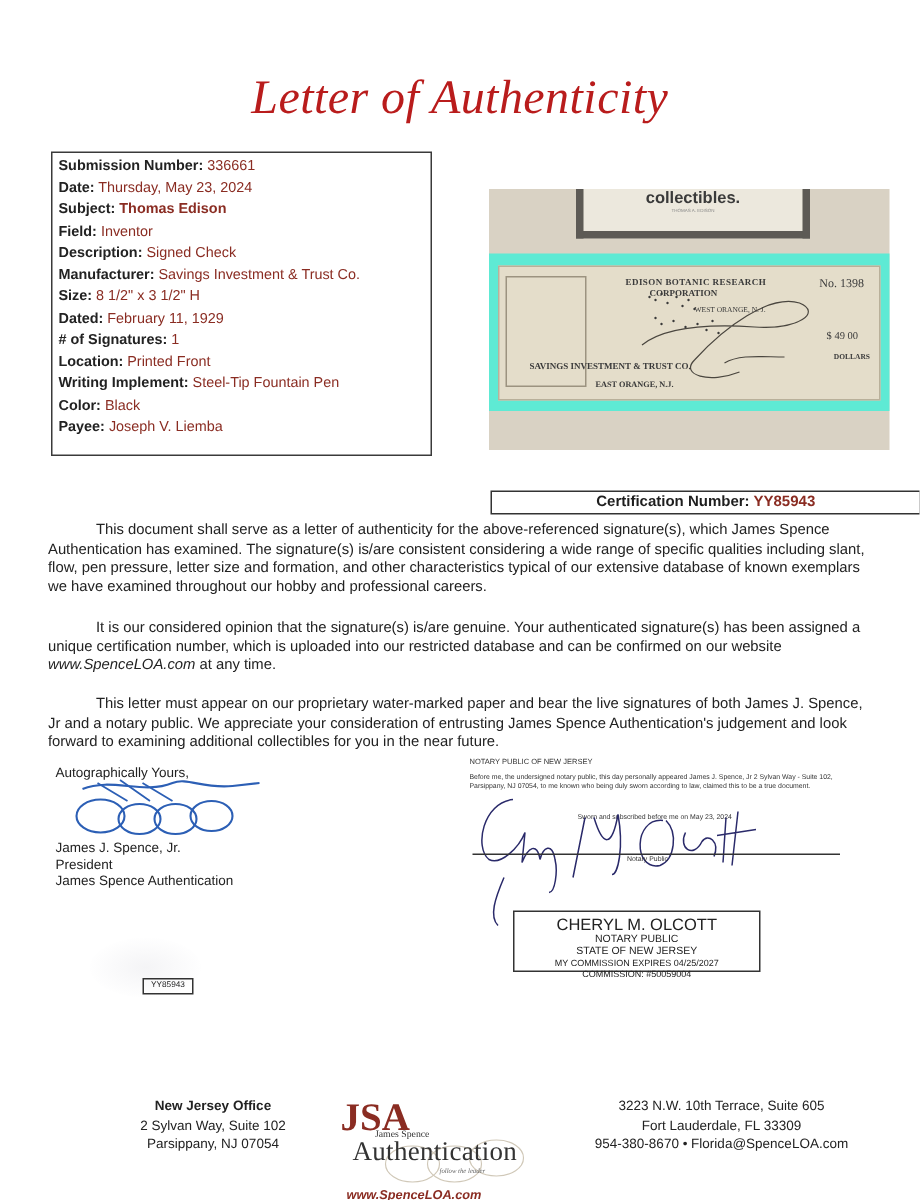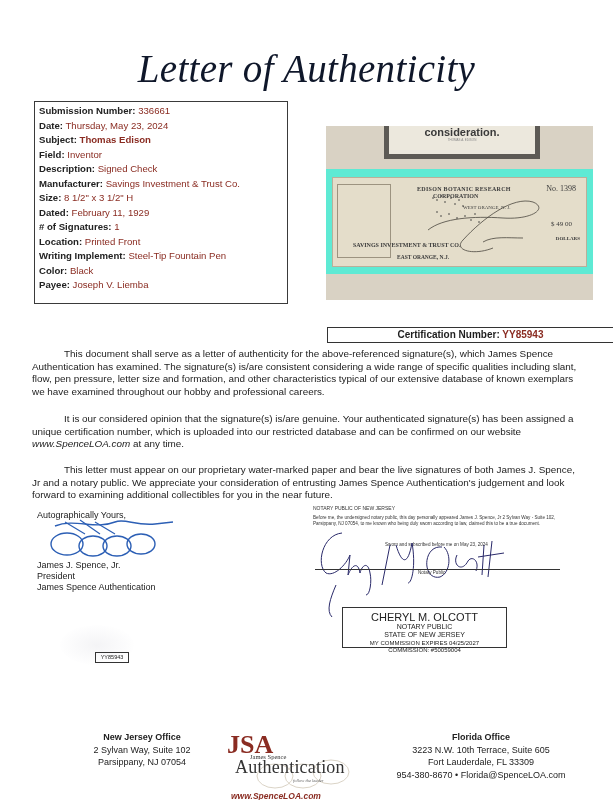--- a/index.html
+++ b/index.html
@@ -2,22 +2,22 @@
 <html><head>
 <meta charset="utf-8">
 <style>
   html, body { margin: 0; padding: 0; }
   body {
     width: 613px; height: 800px; background: #ffffff; position: relative; overflow: hidden;
     font-family: "Liberation Sans", sans-serif; color: #1e1e1e;
   }
   .title {
     position: absolute; top: 46px; left: 0; width: 613px; text-align: center;
-    font-family: "Liberation Serif", serif; font-style: italic; font-size: 39px;
-    color: #0f172a; letter-spacing: 0.3px;
+    font-family: "Liberation Serif", serif; font-style: italic; font-size: 32px;
+    color: #b91c1c; letter-spacing: 0.3px;
   }
   .info-box {
     position: absolute; left: 34px; top: 101px; width: 254px; height: 203px;
     border: 1.5px solid #3a3a3a; padding: 2px 4px; box-sizing: border-box;
   }
   .info-row { font-size: 9.6px; line-height: 14.5px; white-space: nowrap; }
   .info-row .lbl { font-weight: bold; color: #222; text-align: right; }
   .info-row .val { color: #8a2c22; }
   .info-row .val.bold { font-weight: bold; }
 
@@ -118,21 +118,21 @@
   <div class="info-row"><span class="lbl">Dated:</span> <span class="val">February 11, 1929</span></div>
   <div class="info-row"><span class="lbl"># of Signatures:</span> <span class="val">1</span></div>
   <div class="info-row"><span class="lbl">Location:</span> <span class="val">Printed Front</span></div>
   <div class="info-row"><span class="lbl">Writing Implement:</span> <span class="val">Steel-Tip Fountain Pen</span></div>
   <div class="info-row"><span class="lbl">Color:</span> <span class="val">Black</span></div>
   <div class="info-row"><span class="lbl">Payee:</span> <span class="val">Joseph V. Liemba</span></div>
 </div>
 
 <div class="photo">
   <div class="frame-top">
-    <div class="quote">consideration.</div>
+    <div class="quote">collectibles.</div>
     <div class="small">THOMAS A. EDISON</div>
   </div>
   <div class="check-mat">
     <div class="check">
       <div class="stub"></div>
       <div class="company">EDISON BOTANIC RESEARCH</div>
       <div class="company2">CORPORATION</div>
       <div class="place">WEST ORANGE, N. J.</div>
       <div class="no">No. 1398</div>
       <div class="amount">$ 49 00</div>
@@ -227,17 +227,16 @@
     <ellipse cx="108" cy="26" rx="18" ry="12" fill="none" stroke="#d0c8b8" stroke-width="0.8"></ellipse>
   </svg>
   <div class="jsa">JSA</div>
   <div class="js">James Spence</div>
   <div class="auth">Authentication</div>
   <div class="tag">follow the leader</div>
   <div class="web">www.SpenceLOA.com</div>
 </div>
 
 <div class="footer-col" style="left: 376px; width: 210px;">
-  <div class="head">Florida Office</div>
   <div>3223 N.W. 10th Terrace, Suite 605</div>
   <div>Fort Lauderdale, FL 33309</div>
   <div>954-380-8670 • Florida@SpenceLOA.com</div>
 </div>
 
 </body></html>

